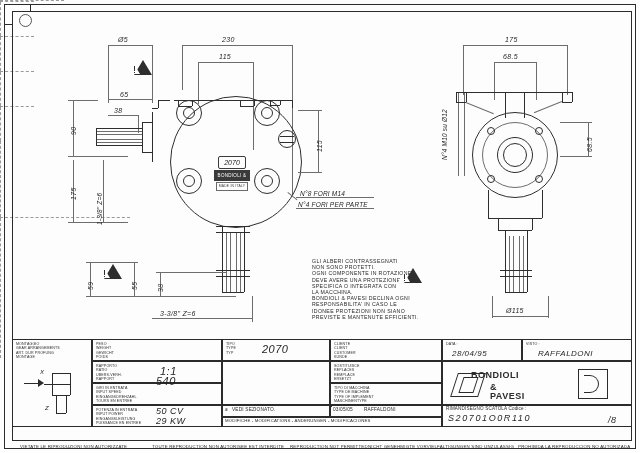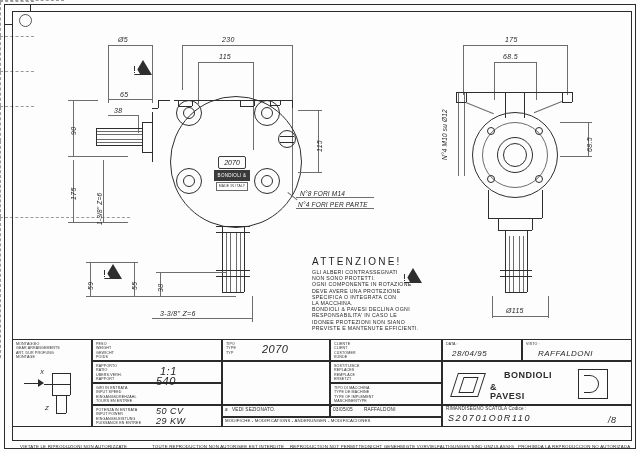--- a/index.html
+++ b/index.html
@@ -211,21 +211,20 @@
       <div class="tri-bang"></div>
         <div class="tri-dot"></div>
     </div>
 
     <div class="ln h thin" style="left:152px;top:318px;width:100px;"></div>
     <div class="ln v thin" style="left:252px;top:296px;height:26px;"></div>
     <div class="dim" style="left:160px;top:310px;">3-3/8" Z=6</div>
   </div>
 
   <div class="attn">
-    <div class="attn-title">ATTENZIONE!</div>
     <div class="attn-body">GLI ALBERI CONTRASSEGNATI
 NON SONO PROTETTI.
 OGNI COMPONENTE IN ROTAZIONE
 DEVE AVERE UNA PROTEZIONE
 SPECIFICA O INTEGRATA CON
 LA MACCHINA.
 BONDIOLI &amp; PAVESI DECLINA OGNI
 RESPONSABILITA' IN CASO LE
 IDONEE PROTEZIONI NON SIANO
 PREVISTE E MANTENUTE EFFICIENTI.</div>
@@ -396,21 +395,21 @@
     <div class="lbl" style="position:absolute;left:322px;top:47px;">TIPO DI MACCHINA
 TYPE DE MACHINE
 TYPE OF IMPLEMENT
 MASCHINENTYPE</div>
     <div class="val sm" style="position:absolute;left:386px;top:51px;"></div>
 
     <div class="cell bdr" style="left:430px;top:22px;width:190px;height:44px;"></div>
     <div class="blogo" style="left:0;top:0;">
       <div style="position:absolute;left:442px;top:34px;width:26px;height:22px;border:1.4px solid #2b2b2b;transform:skewX(-18deg);"></div>
       <div style="position:absolute;left:449px;top:38px;width:13px;height:14px;border:1.2px solid #2b2b2b;transform:skewX(-18deg);"></div>
-      <div class="lname" style="position:absolute;left:492px;top:32px;">BONDIOLI</div>
+      <div class="lname" style="position:absolute;left:459px;top:32px;">BONDIOLI</div>
       <div class="lname" style="position:absolute;left:478px;top:44px;">&amp; PAVESI</div>
       <div style="position:absolute;left:566px;top:30px;width:28px;height:28px;border:1.4px solid #2b2b2b;"></div>
       <div style="position:absolute;left:572px;top:36px;width:14px;height:16px;border:1.4px solid #2b2b2b;border-left:none;border-radius:0 10px 10px 0;"></div>
     </div>
 
     <div class="cell bdr" style="left:210px;top:66px;width:108px;height:12px;"></div>
     <div class="lbl" style="position:absolute;left:213px;top:69px;font-size:4.6px;font-style:italic;">a</div>
     <div class="lbl" style="position:absolute;left:220px;top:69px;font-size:4.8px;">VEDI SEZIONATO.</div>
 
     <div class="cell bdr" style="left:318px;top:66px;width:112px;height:12px;"></div>

